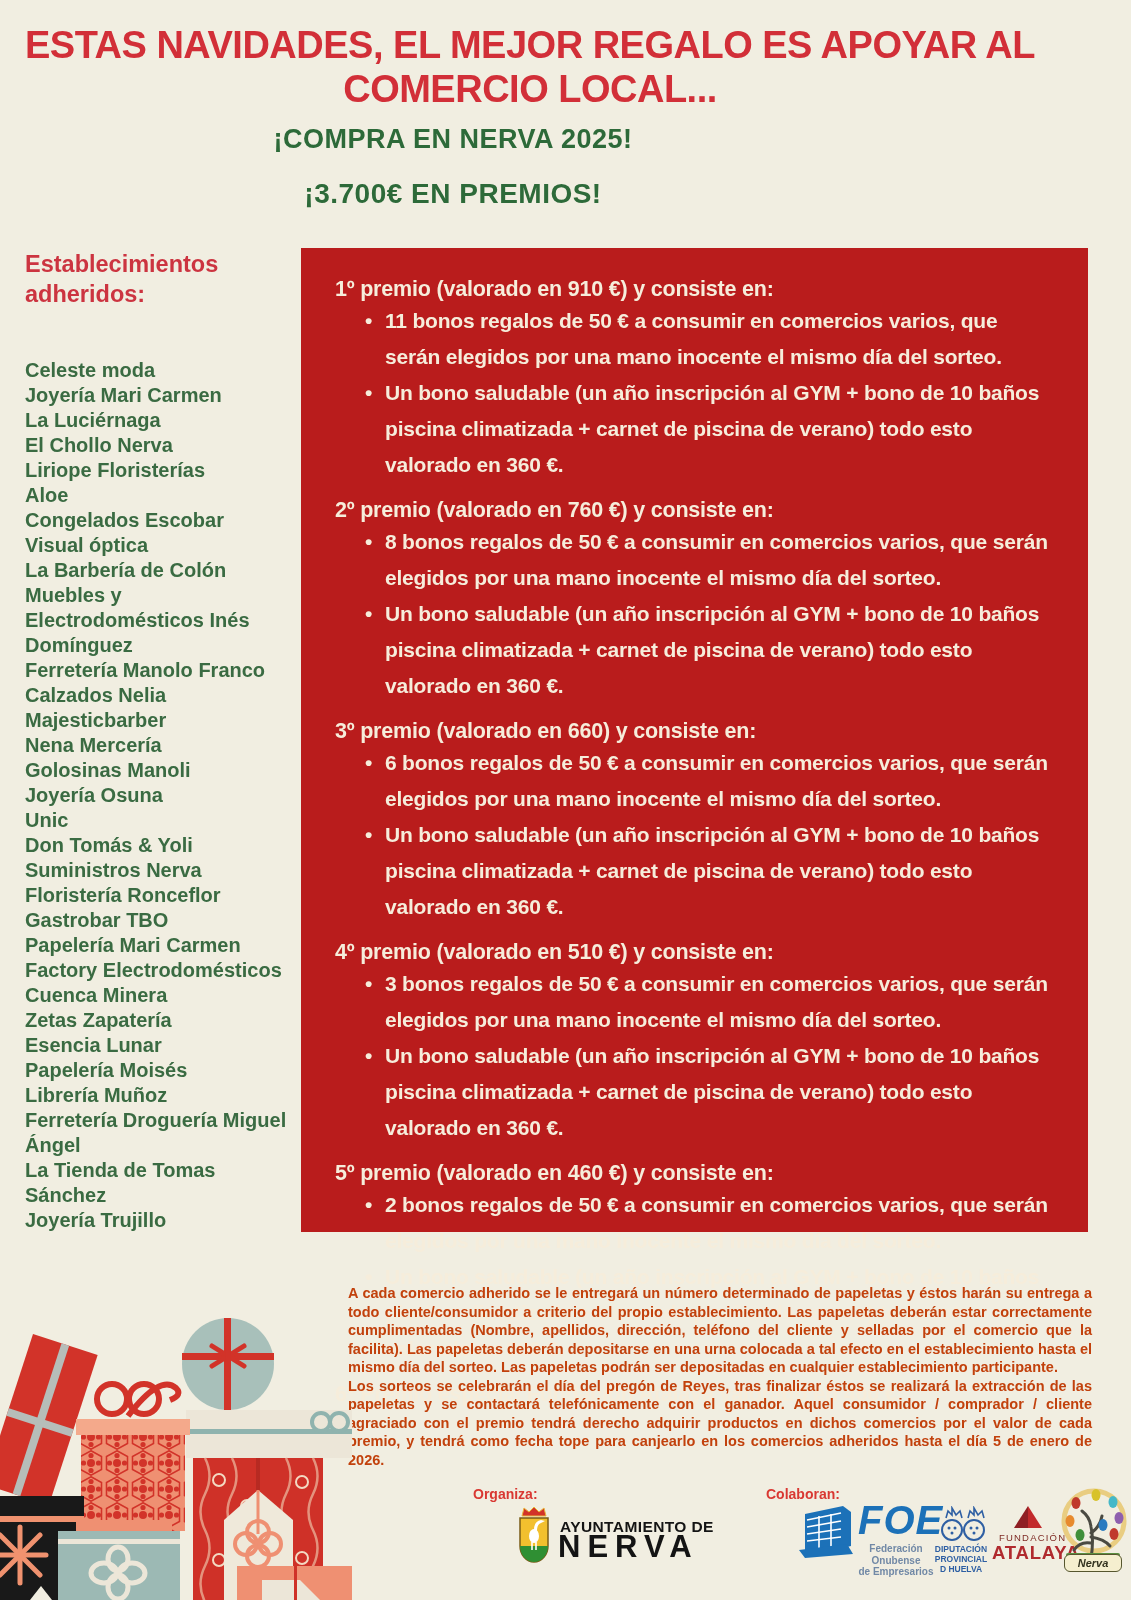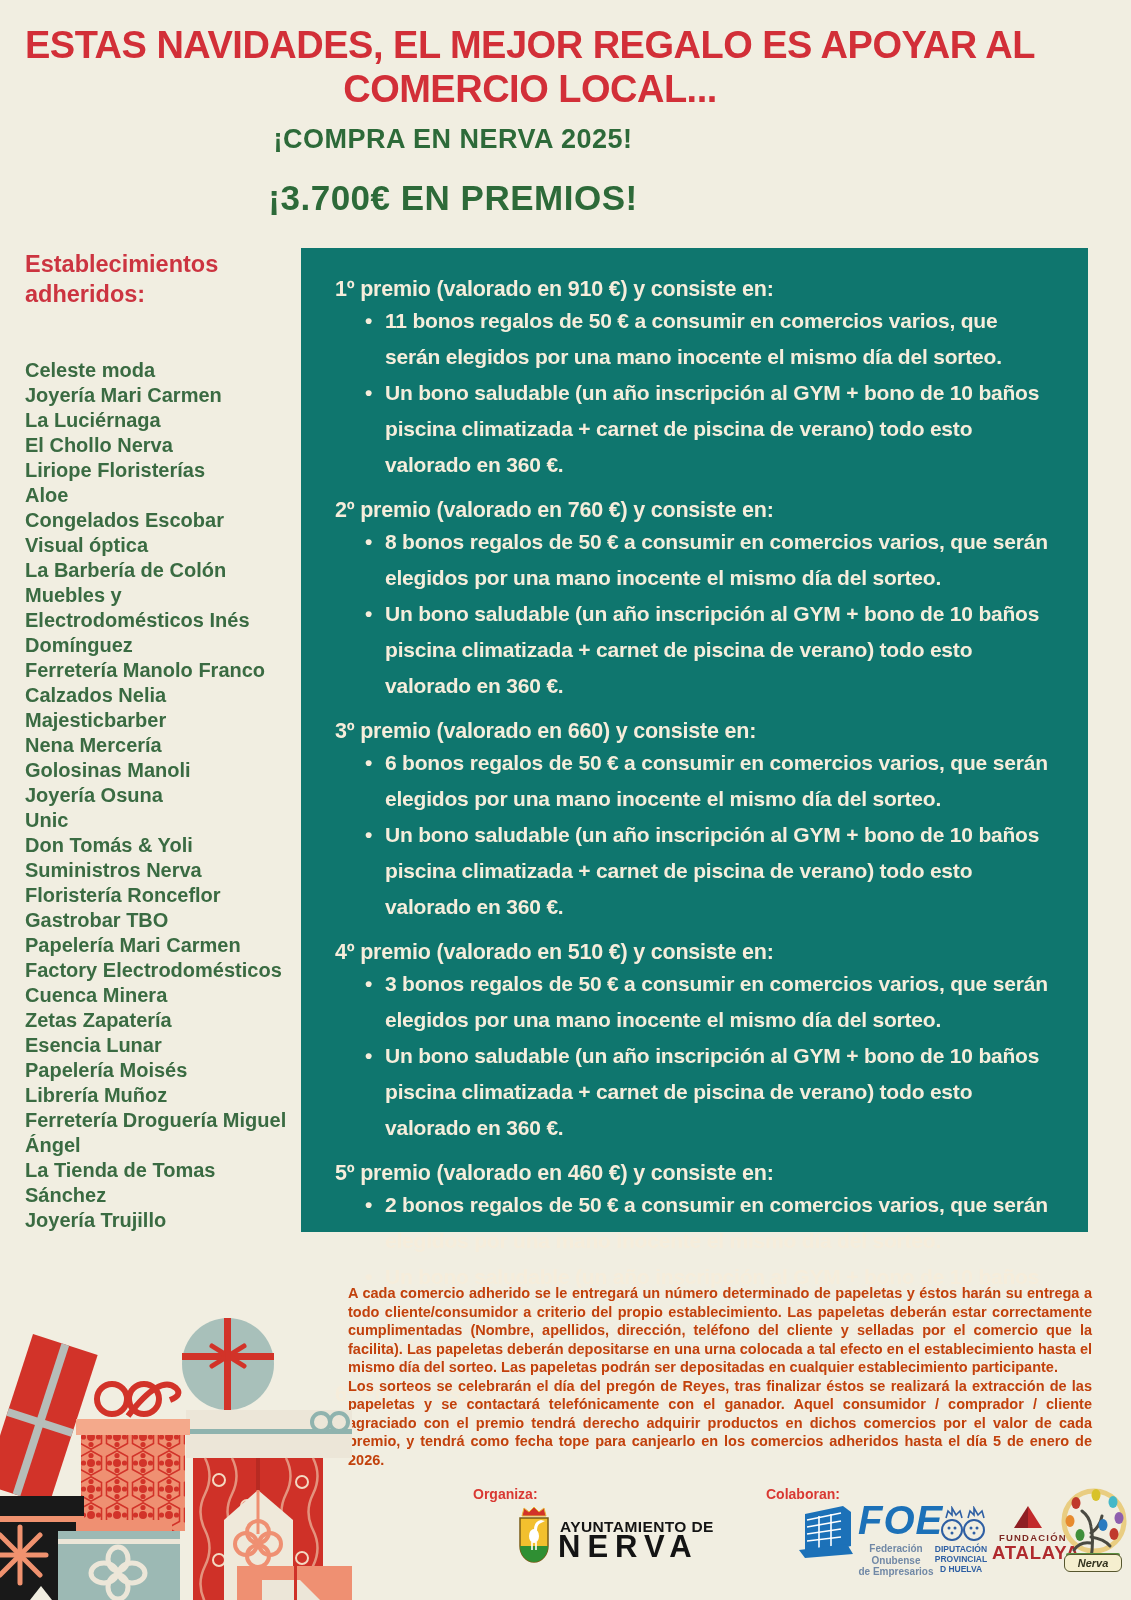--- a/index.html
+++ b/index.html
@@ -6,28 +6,28 @@
   .poster {
     position:relative; width:1131px; height:1600px; overflow:hidden;
     background:#f1eee1; font-family:"Liberation Sans", sans-serif;
   }
   
   .hdr { position:absolute; top:0; left:0; width:906px; text-align:center; }
   .title { margin:24px auto 0; width:1060px; font-size:38px; font-weight:800;
            color:#d22f38; line-height:1.15; letter-spacing:-0.5px; }
   .title span { display:block; }
   .subtitle { margin-top:13px; font-size:27px; font-weight:800; color:#2d6a39; letter-spacing:0.5px;text-align:center; }
-  .prize-total { margin-top:23px; font-size:35px; font-weight:800; color:#2d6a39; letter-spacing:0.5px; }
+  .prize-total { margin-top:23px; font-size:28px; font-weight:800; color:#2d6a39; letter-spacing:0.5px; }
   
   .est { position:absolute; left:25px; top:250px; width:276px; }
   .est h2 { margin:0 0 48px 0; font-size:23.5px; font-weight:800; color:#cc3440; line-height:1.27; }
   .est-item { font-size:20px; font-weight:700; color:#3a6b42; line-height:25px; }
   
   .prize-box { position:absolute; left:301px; top:248px; width:787px; height:984px;
-               background:#0f766e; box-sizing:border-box; padding:27px 36px 0 34px; }
+               background:#b91c1c; box-sizing:border-box; padding:27px 36px 0 34px; }
   .prize { margin-bottom:13px; }
   .prize-h { font-size:21.5px; font-weight:800; color:#f6eddb; line-height:28px; letter-spacing:-0.2px; }
   .bullet { position:relative; margin-left:28px; padding-left:22px; font-size:21px; font-weight:700;
             color:#f6eddb; line-height:36px; letter-spacing:-0.2px; }
   .bullet::before { content:"\2022"; position:absolute; left:2px; top:0; }
   
   .fine-print { position:absolute; left:348px; top:1284px; width:744px; color:#c2410c;
                 font-size:14.5px; font-weight:700; line-height:1.28; text-align:justify; }
   .fine-print p { margin:0; }
   
@@ -35,21 +35,21 @@
   .organiza { left:473px; top:1486px; }
   .colaboran { left:766px; top:1486px; }
   .abs { position:absolute; }
   .ayto-l1 { left:560px; top:1518px; font-size:15.5px; font-weight:800; color:#141414; letter-spacing:0.4px; }
   .ayto-l2 { left:558px; top:1529px; font-size:31px; font-weight:800; color:#141414; letter-spacing:7px; }
   .foe-name { left:858px; top:1498px; font-size:40px; font-weight:800; font-style:italic; color:#1c71b8; letter-spacing:1px; }
   .foe-sub  { left:846px; top:1543px; width:100px; text-align:center; font-size:10px; font-weight:700;
               color:#7189a6; line-height:1.15; }
   .dip-text { left:930px; top:1545px; width:62px; text-align:center; font-size:8.5px; font-weight:800;
               color:#2e5fa3; line-height:1.15; }
-  .ata-fund { left:999px; top:1532px; font-size:9.5px; font-weight:700; color:#7e2a24; letter-spacing:1.2px; }
+  .ata-fund { left:999px; top:1532px; font-size:9.5px; font-weight:400; color:#7e2a24; letter-spacing:1.2px; }
   .ata-name { left:992px; top:1542px; font-size:18.5px; font-weight:800; color:#b02a2e; letter-spacing:0.8px; }
   .nerva-label { left:1064px; top:1554px; width:56px; height:16px; background:#f5efcf;
                  border:1.5px solid #56562e; border-radius:6px; text-align:center;
                  font-size:11px; font-style:italic; font-weight:700; color:#33331f; line-height:16px; }
   .gifts { position:absolute; left:0; top:1268px; }
 </style>
 </head>
 <body>
 
 <div class="poster">

